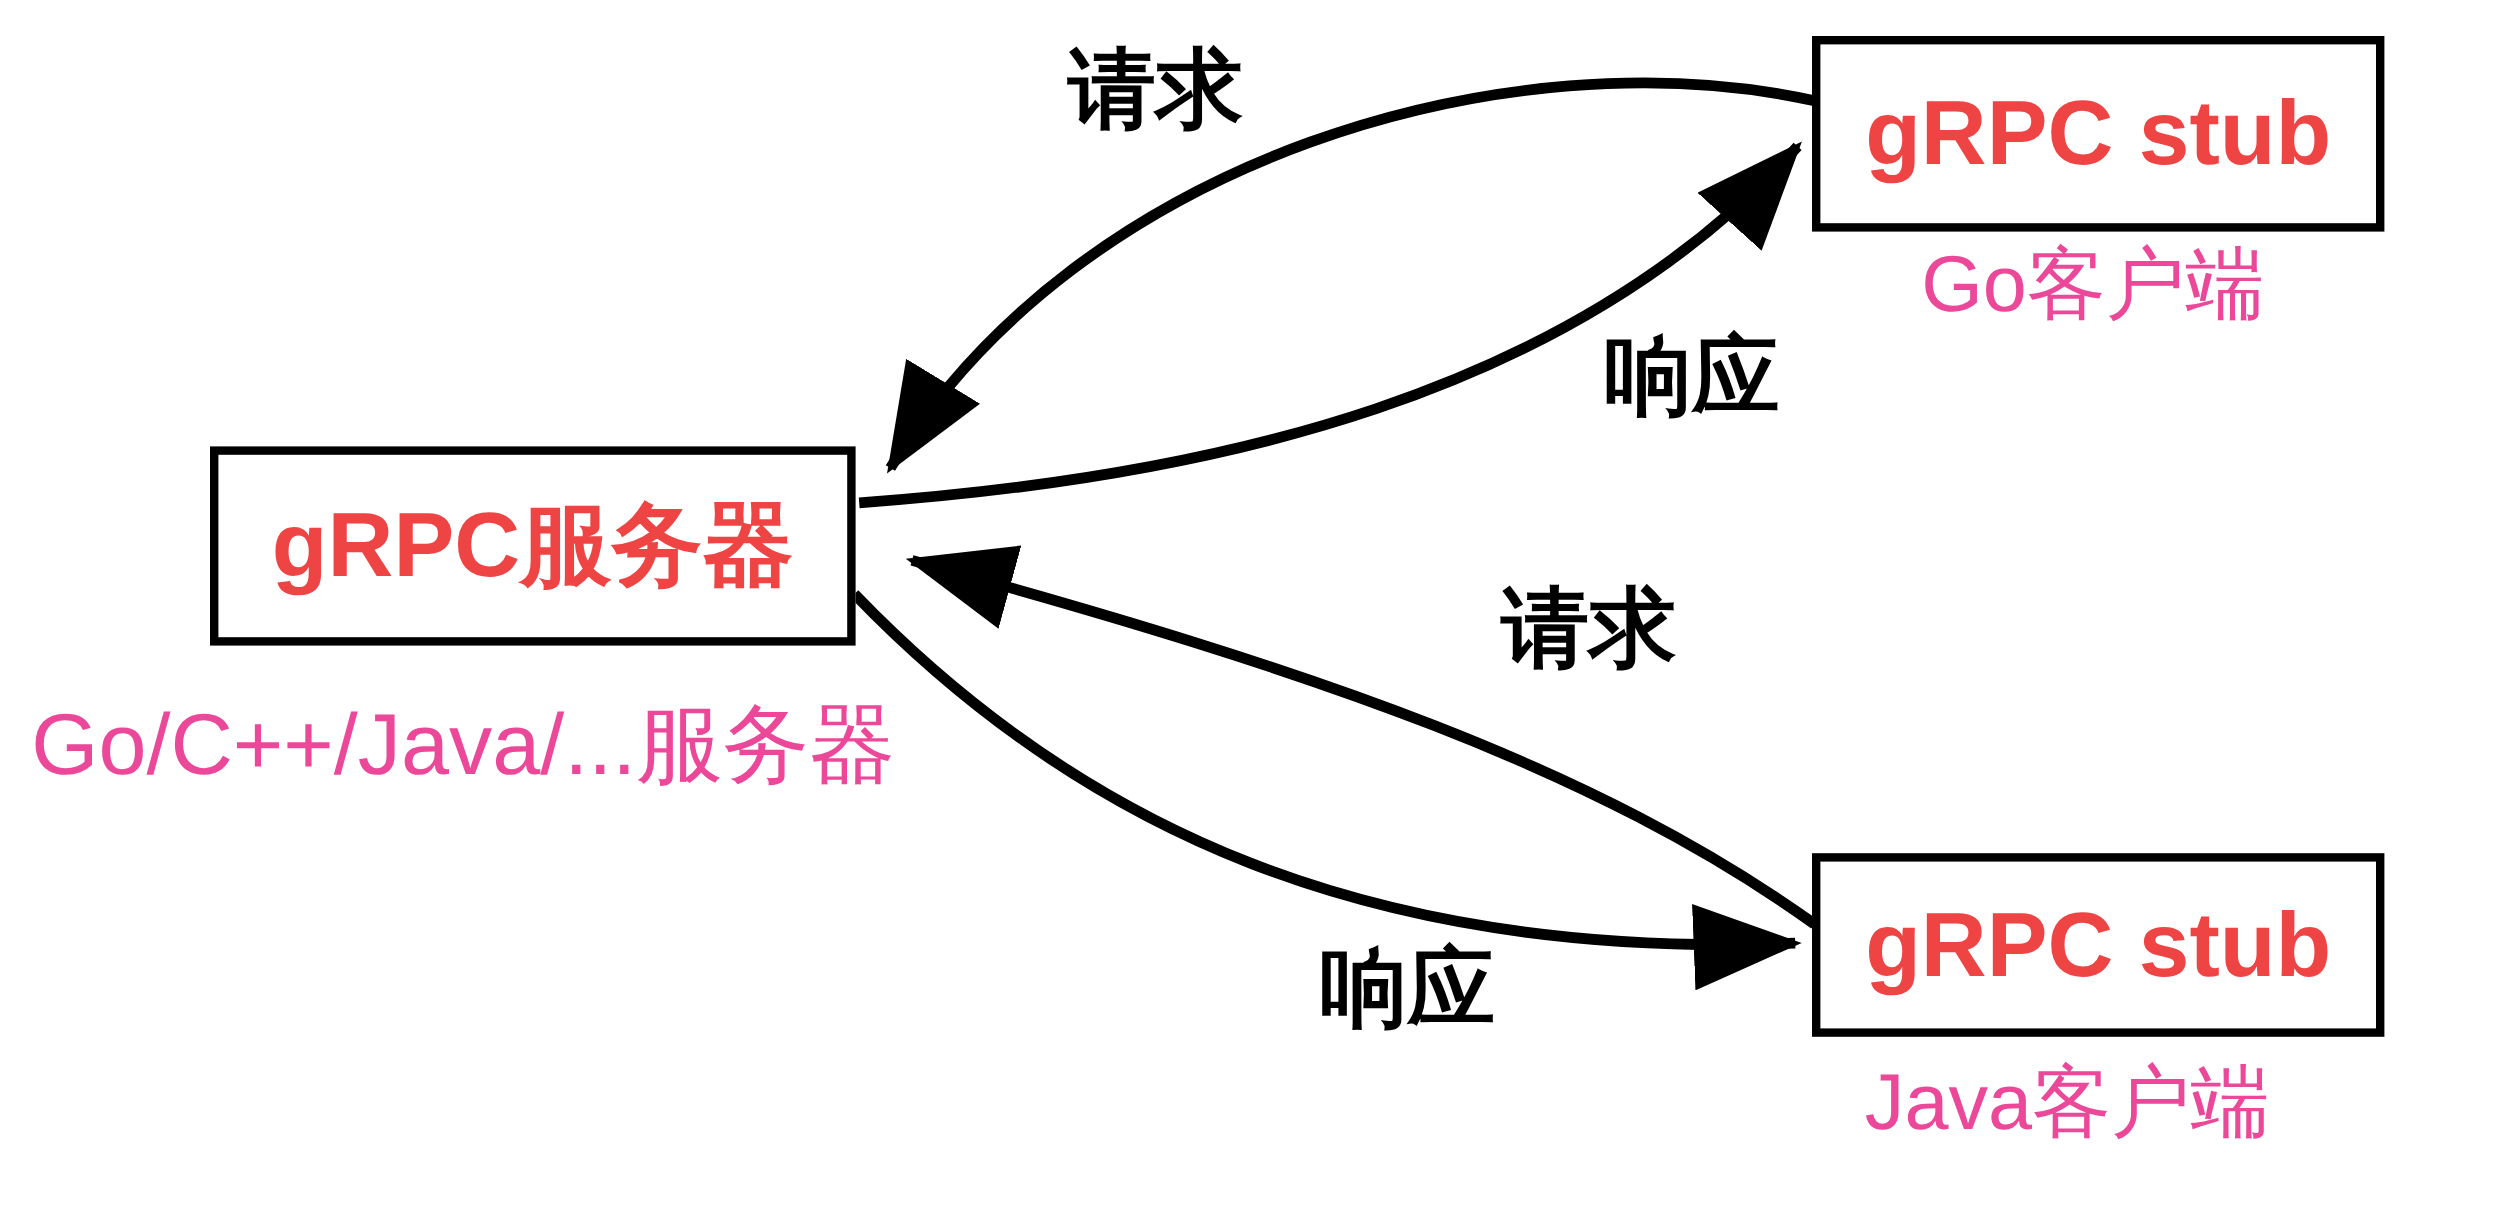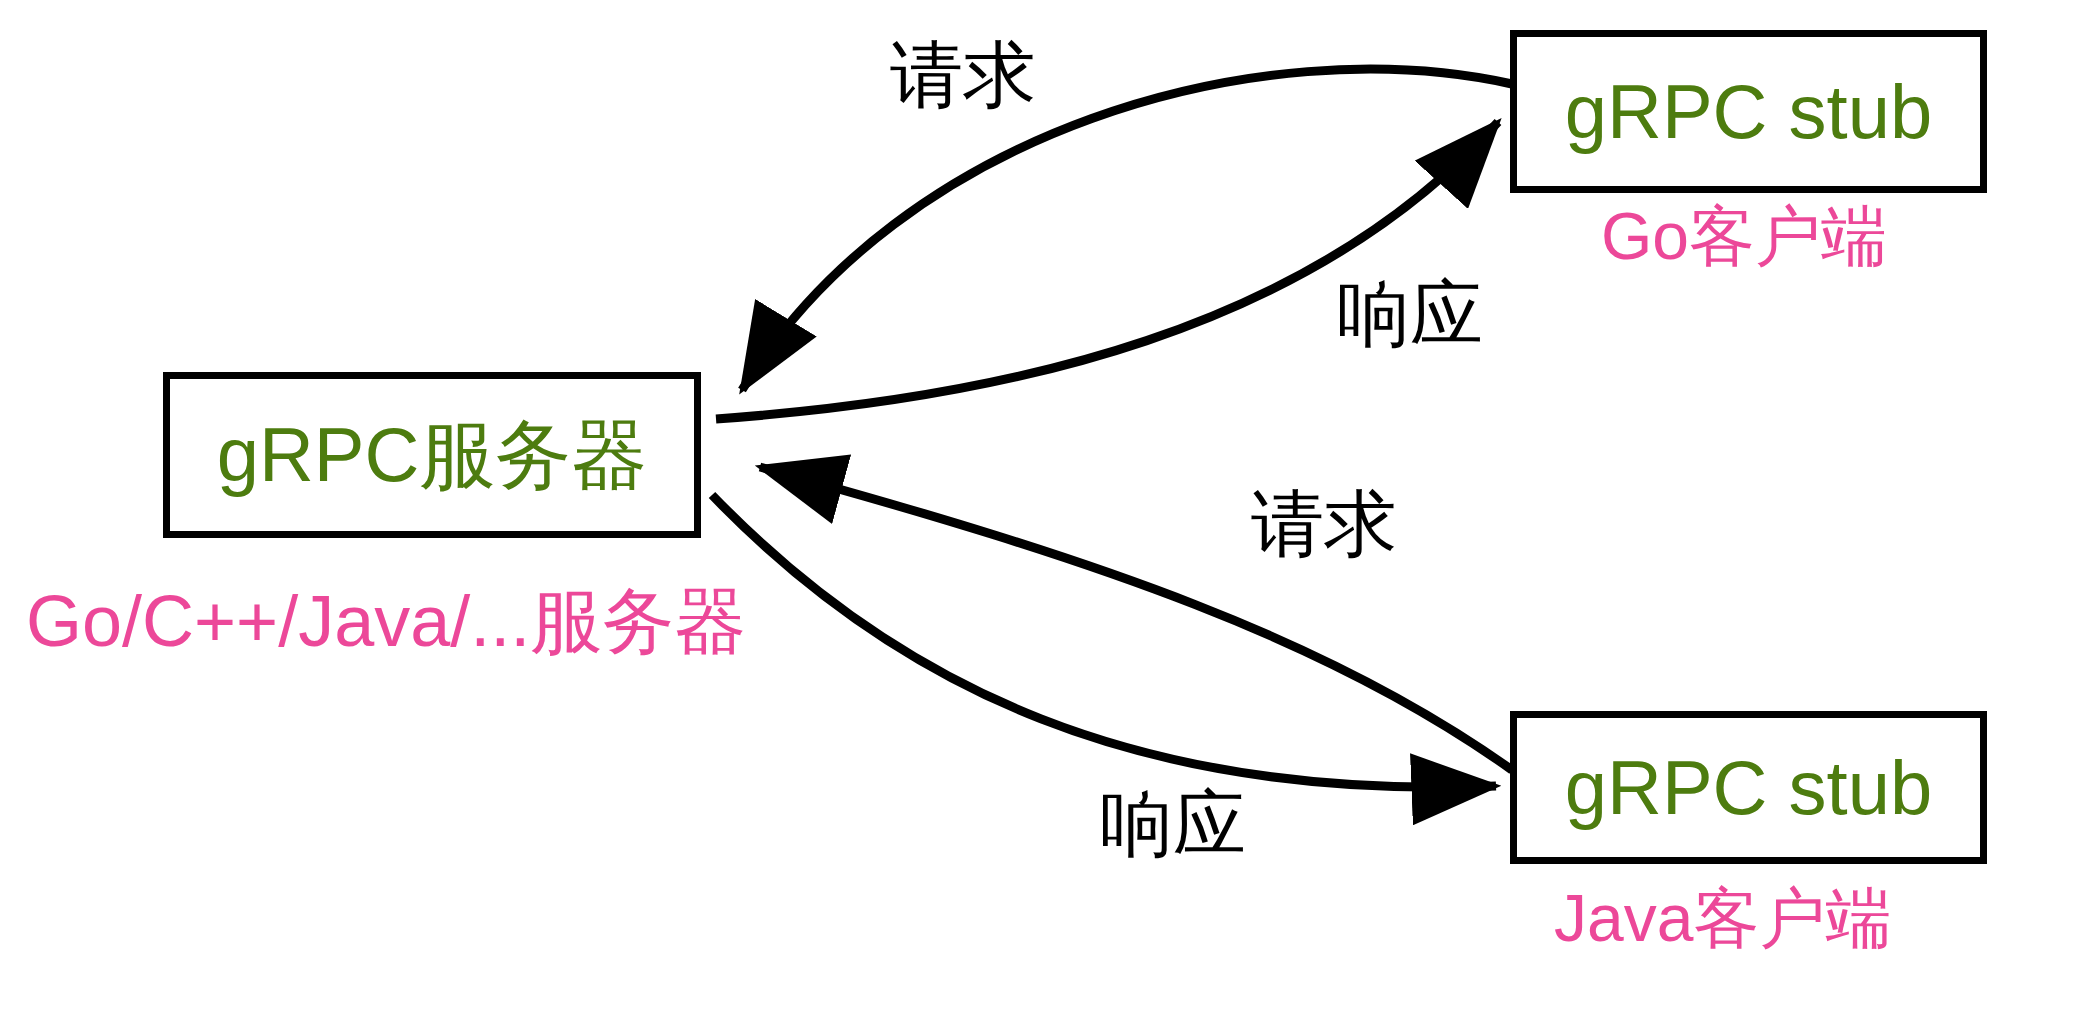--- a/index.html
+++ b/index.html
@@ -25,43 +25,43 @@
   .node-box {
     position: absolute;
     box-sizing: border-box;
     background: #ffffff;
     border: 7px solid #000000;
     display: flex;
     align-items: center;
     justify-content: center;
   }
   .node-label {
-    color: #4d7c0f;
-    font-weight: 400;
+    color: #ef4444;
+    font-weight: 700;
     white-space: nowrap;
     line-height: 1;
   }
   .caption {
     position: absolute;
     color: #ec4899;
     white-space: nowrap;
     line-height: 1;
     font-weight: 400;
   }
   .edge-label {
     position: absolute;
     color: #000000;
     white-space: nowrap;
     line-height: 1;
-    font-weight: 400;
+    font-weight: 700;
     background: transparent;
   }
 
   
-  #node-server  { left: 163px; top: 372px; width: 538px; height: 166px; }
+  #node-server  { left: 175px; top: 372px; width: 538px; height: 166px; }
   #node-go-stub   { left: 1510px; top: 30px;  width: 477px; height: 163px; }
   #node-java-stub { left: 1510px; top: 711px; width: 477px; height: 153px; }
 
   #node-server  .node-label { font-size: 76px; }
   #node-go-stub .node-label,
   #node-java-stub .node-label { font-size: 76px; }
 
   
   #caption-server   { left: 26px;   top: 585px;  font-size: 72px; }
   #caption-go       { left: 1601px; top: 203px;  font-size: 66px; }

